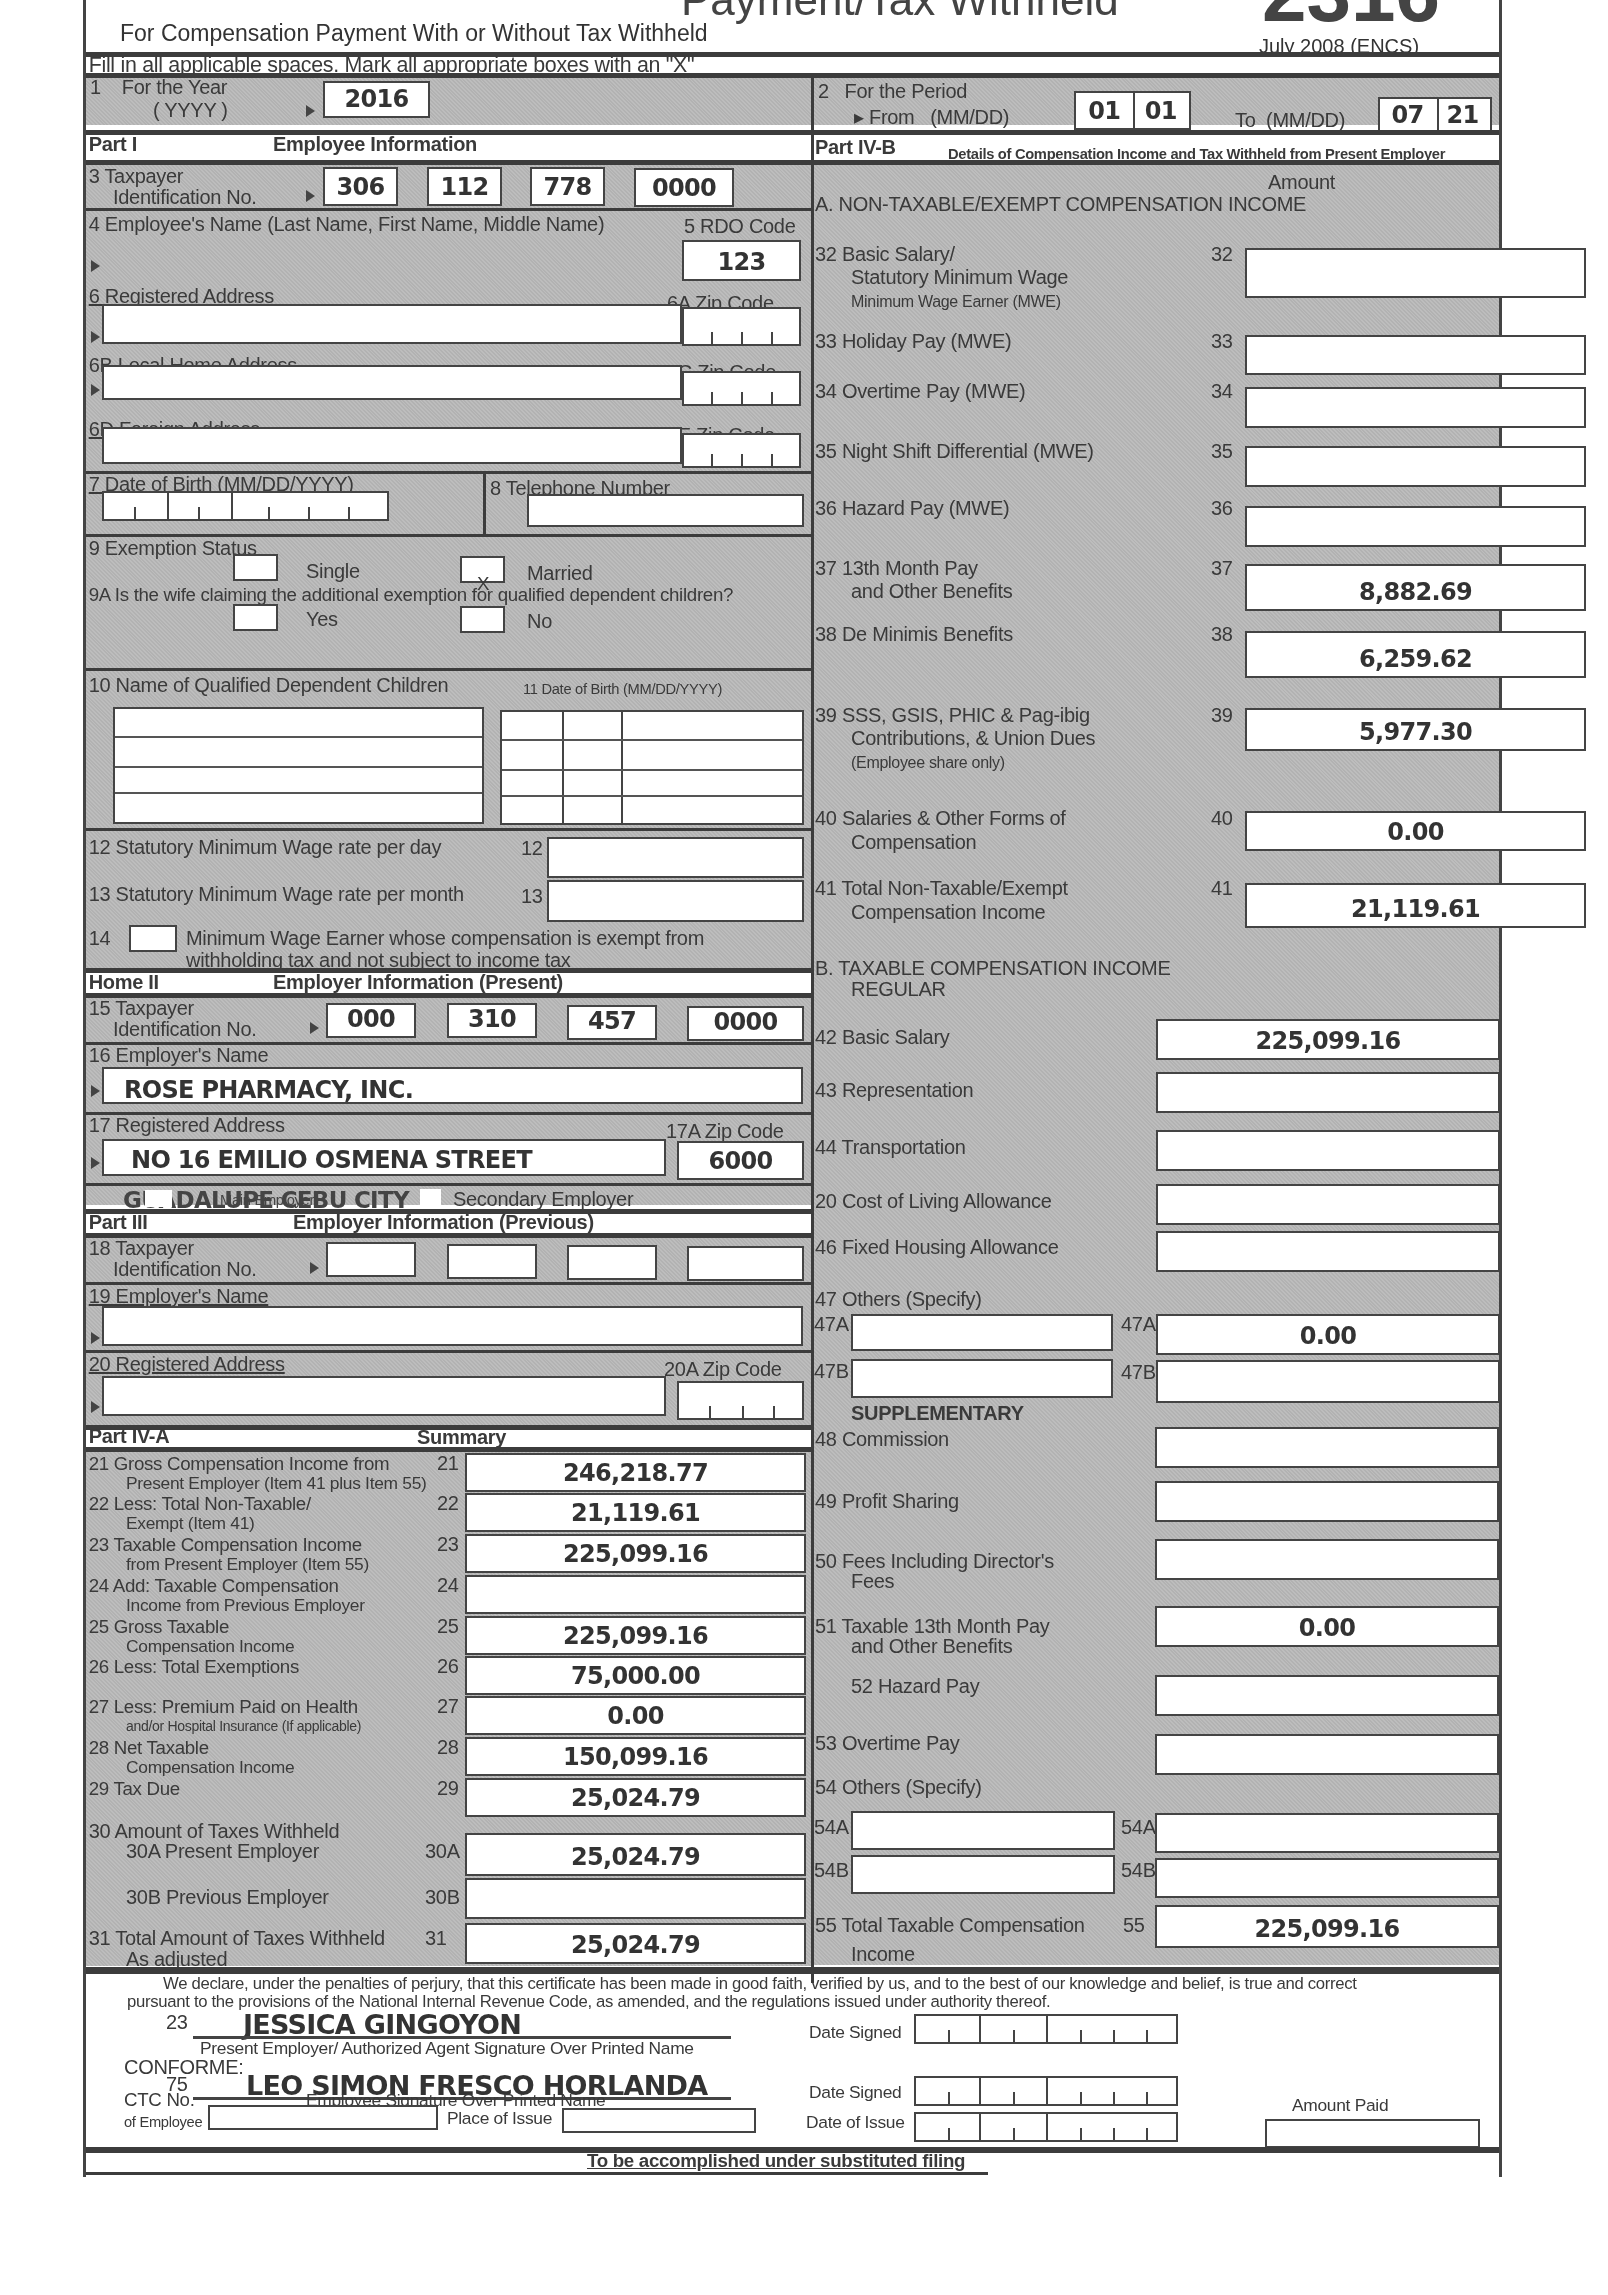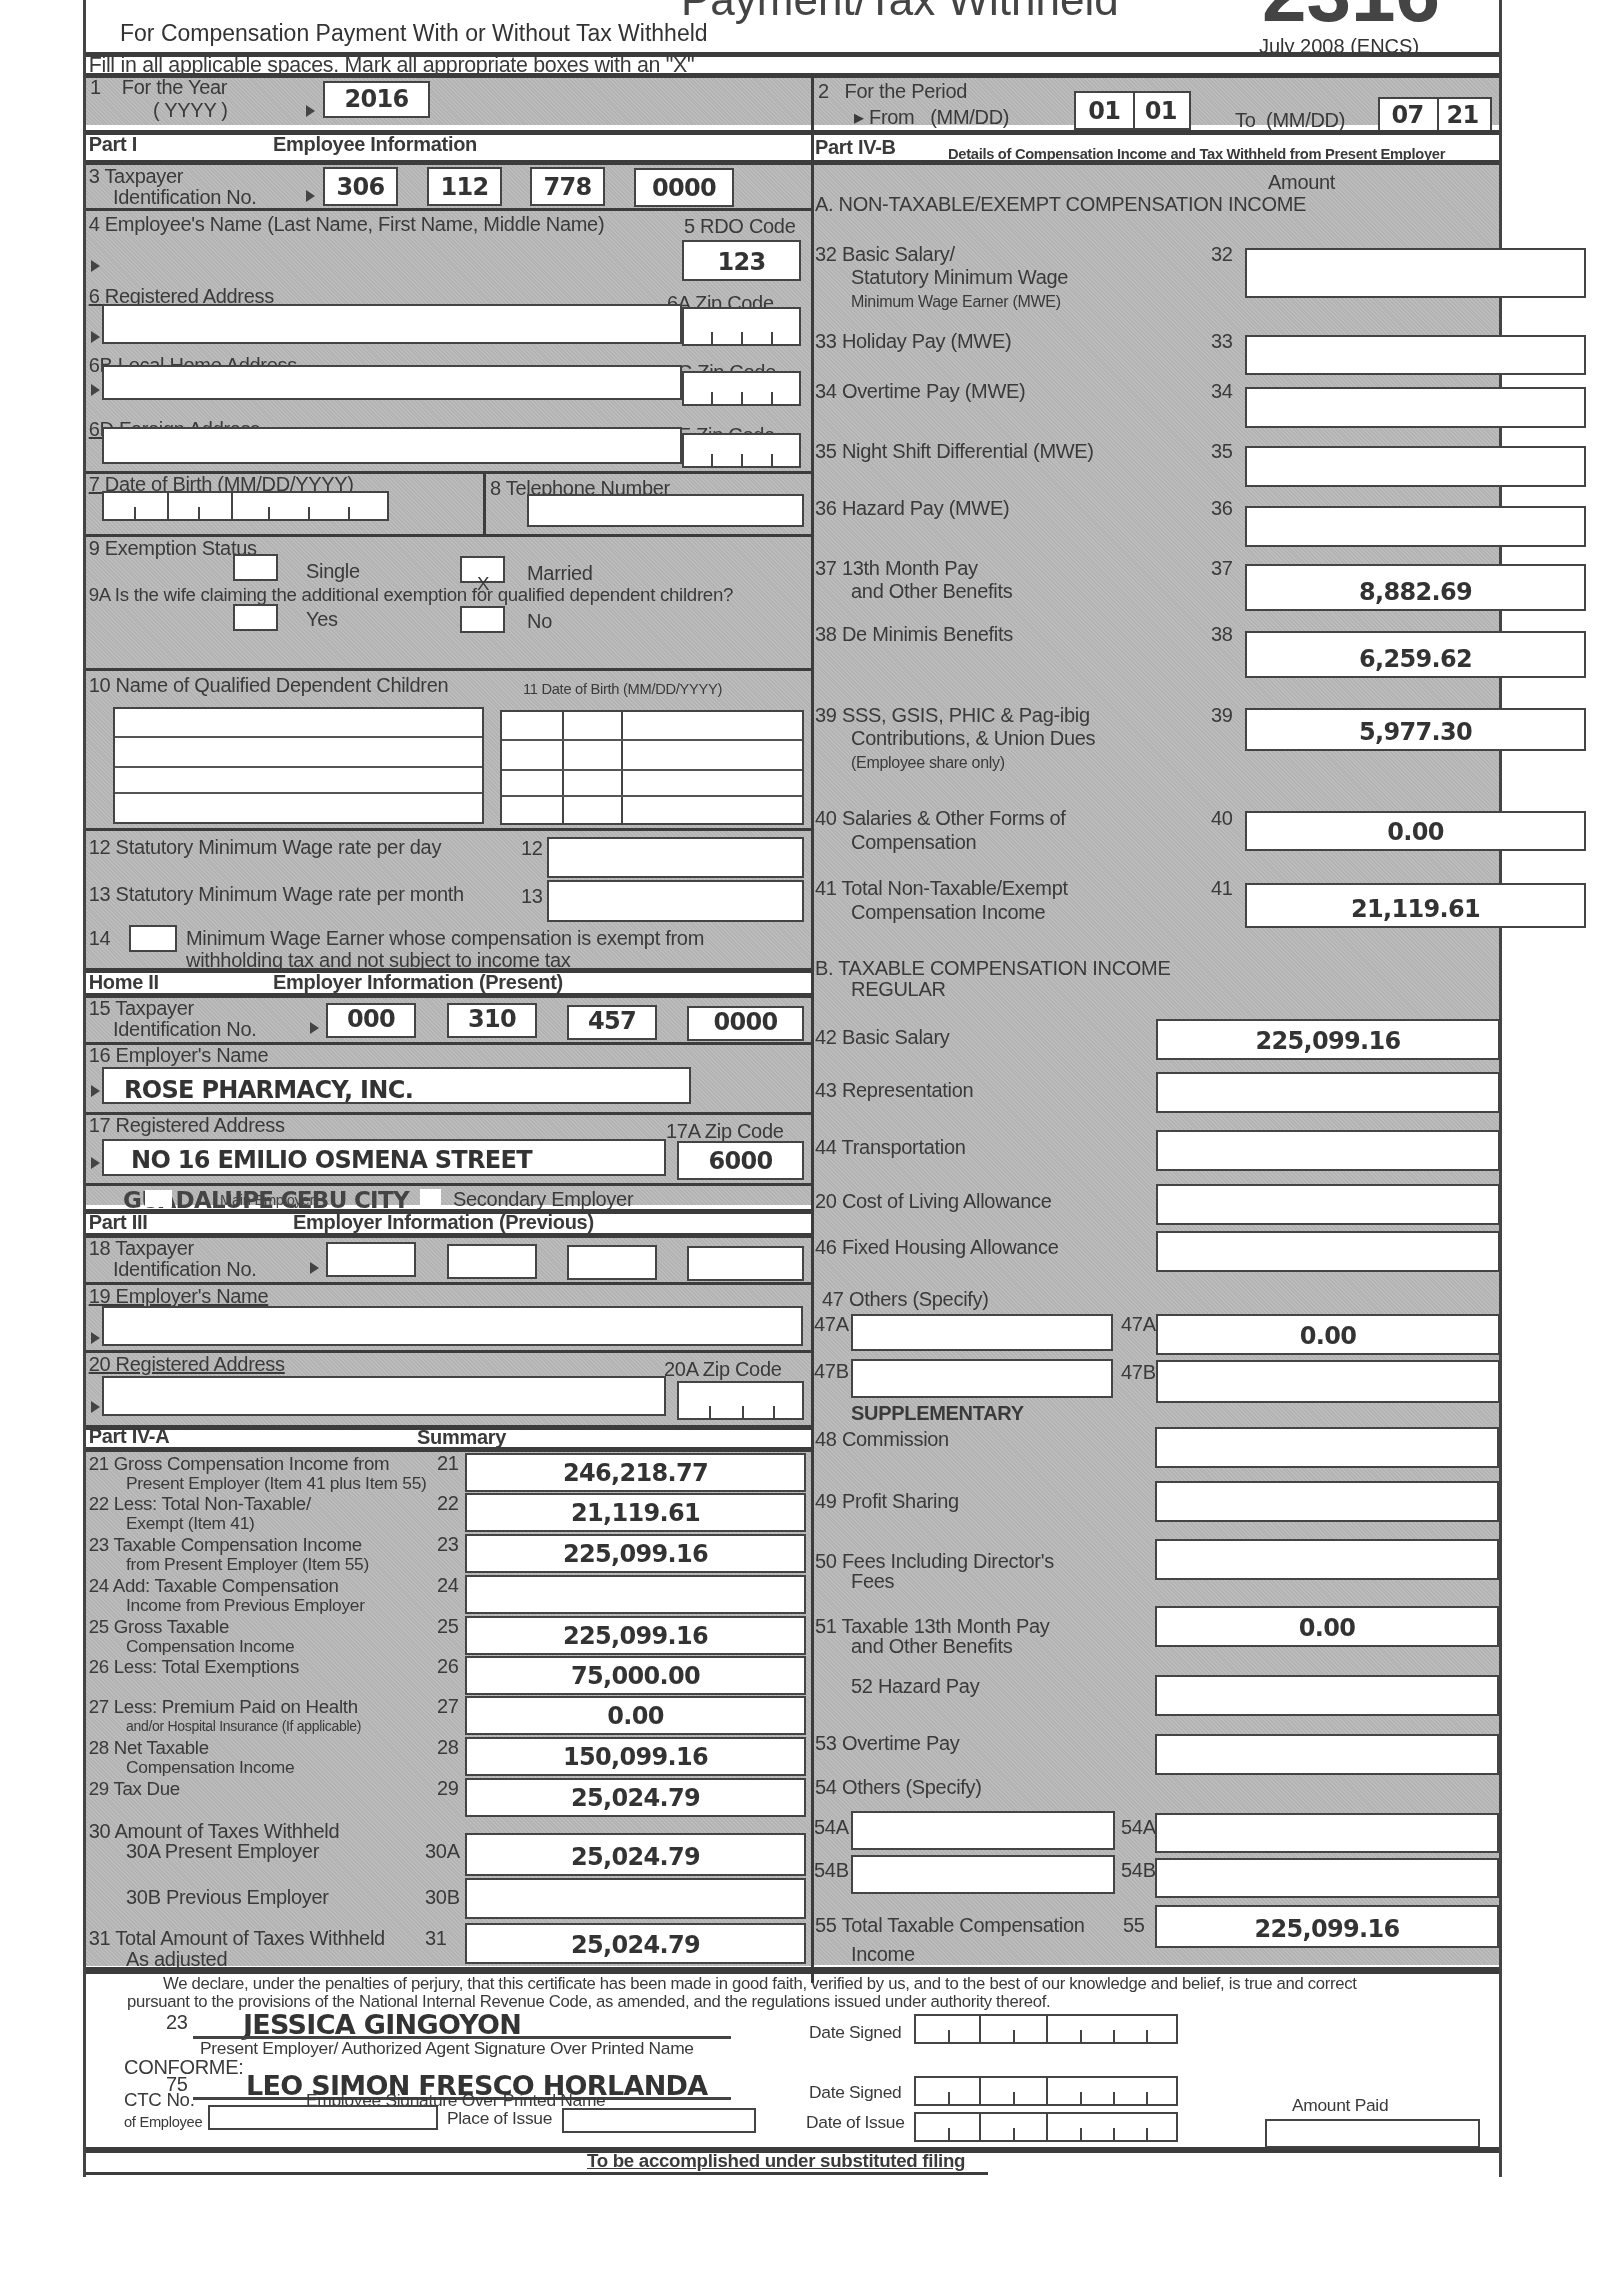--- a/index.html
+++ b/index.html
@@ -200,21 +200,21 @@
   <div class="box valbox" style="left:481px; top:1005px; width:90px; height:35px;">
       <span class="val" style="position:static">457</span>
     </div>
   <div class="box valbox" style="left:601px; top:1006px; width:117px; height:35px;">
       <span class="val" style="position:static">0000</span>
     </div>
   <div class="hline" style="left:0; width:725px; top:1042px; height:3.3px;"></div>
 
   <div class="lbl" style="left:2.7px; top:1045px;">16 Employer's Name</div>
   <div class="arrow" style="left:5.3px; top:1085px;"></div>
-  <div class="box" style="left:16px; top:1067px; width:589px; height:37px;">
+  <div class="box" style="left:16px; top:1067px; width:701px; height:37px;">
       <span class="val" style="left:20px; top:6.7px;">ROSE PHARMACY, INC.</span>
     </div>
   <div class="hline" style="left:0; width:725px; top:1112px; height:3.3px;"></div>
 
   <div class="lbl" style="left:2.7px; top:1115px;">17 Registered Address</div>
   <div class="lbl" style="left:580px; top:1121px;">17A Zip Code</div>
   <div class="arrow" style="left:5.3px; top:1157px;"></div>
   <div class="box" style="left:16px; top:1139px; width:564px; height:37px;">
       <span class="val" style="left:27px; top:5.3px;">NO 16 EMILIO OSMENA STREET</span>
     </div>
@@ -455,21 +455,21 @@
       <div class="lbl" style="left:729px; top:1733px;">53  Overtime Pay</div>
       <div class="lbl" style="left:1122px; top:1733px;">53</div>
       <div class="box valbox" style="left:1069px; top:1734px; width:344px; height:41px;">
         <span class="val" style="position:static"></span>
       </div>
     </div>
 
   <div class="lbl" style="left:729px; top:958px;">B.  TAXABLE COMPENSATION INCOME</div>
   <div class="lbl" style="left:765px; top:979px;">REGULAR</div>
 
-  <div class="lbl" style="left:729px; top:1289px;padding-left:7px;">47  Others (Specify)</div>
+  <div class="lbl" style="left:729px; top:1289px;">47  Others (Specify)</div>
   <div class="lbl" style="left:728px; top:1314px;">47A</div>
   <div class="box" style="left:765px; top:1314px; width:262px; height:37px;"></div>
   <div class="lbl" style="left:1035px; top:1314px;">47A</div>
   <div class="box valbox" style="left:1070px; top:1314px; width:344px; height:41px;">
       <span class="val" style="position:static">0.00</span>
     </div>
   <div class="lbl" style="left:728px; top:1361px;">47B</div>
   <div class="box" style="left:765px; top:1359px; width:262px; height:39px;"></div>
   <div class="lbl" style="left:1035px; top:1362px;">47B</div>
   <div class="box" style="left:1070px; top:1360px; width:344px; height:43px;"></div>

